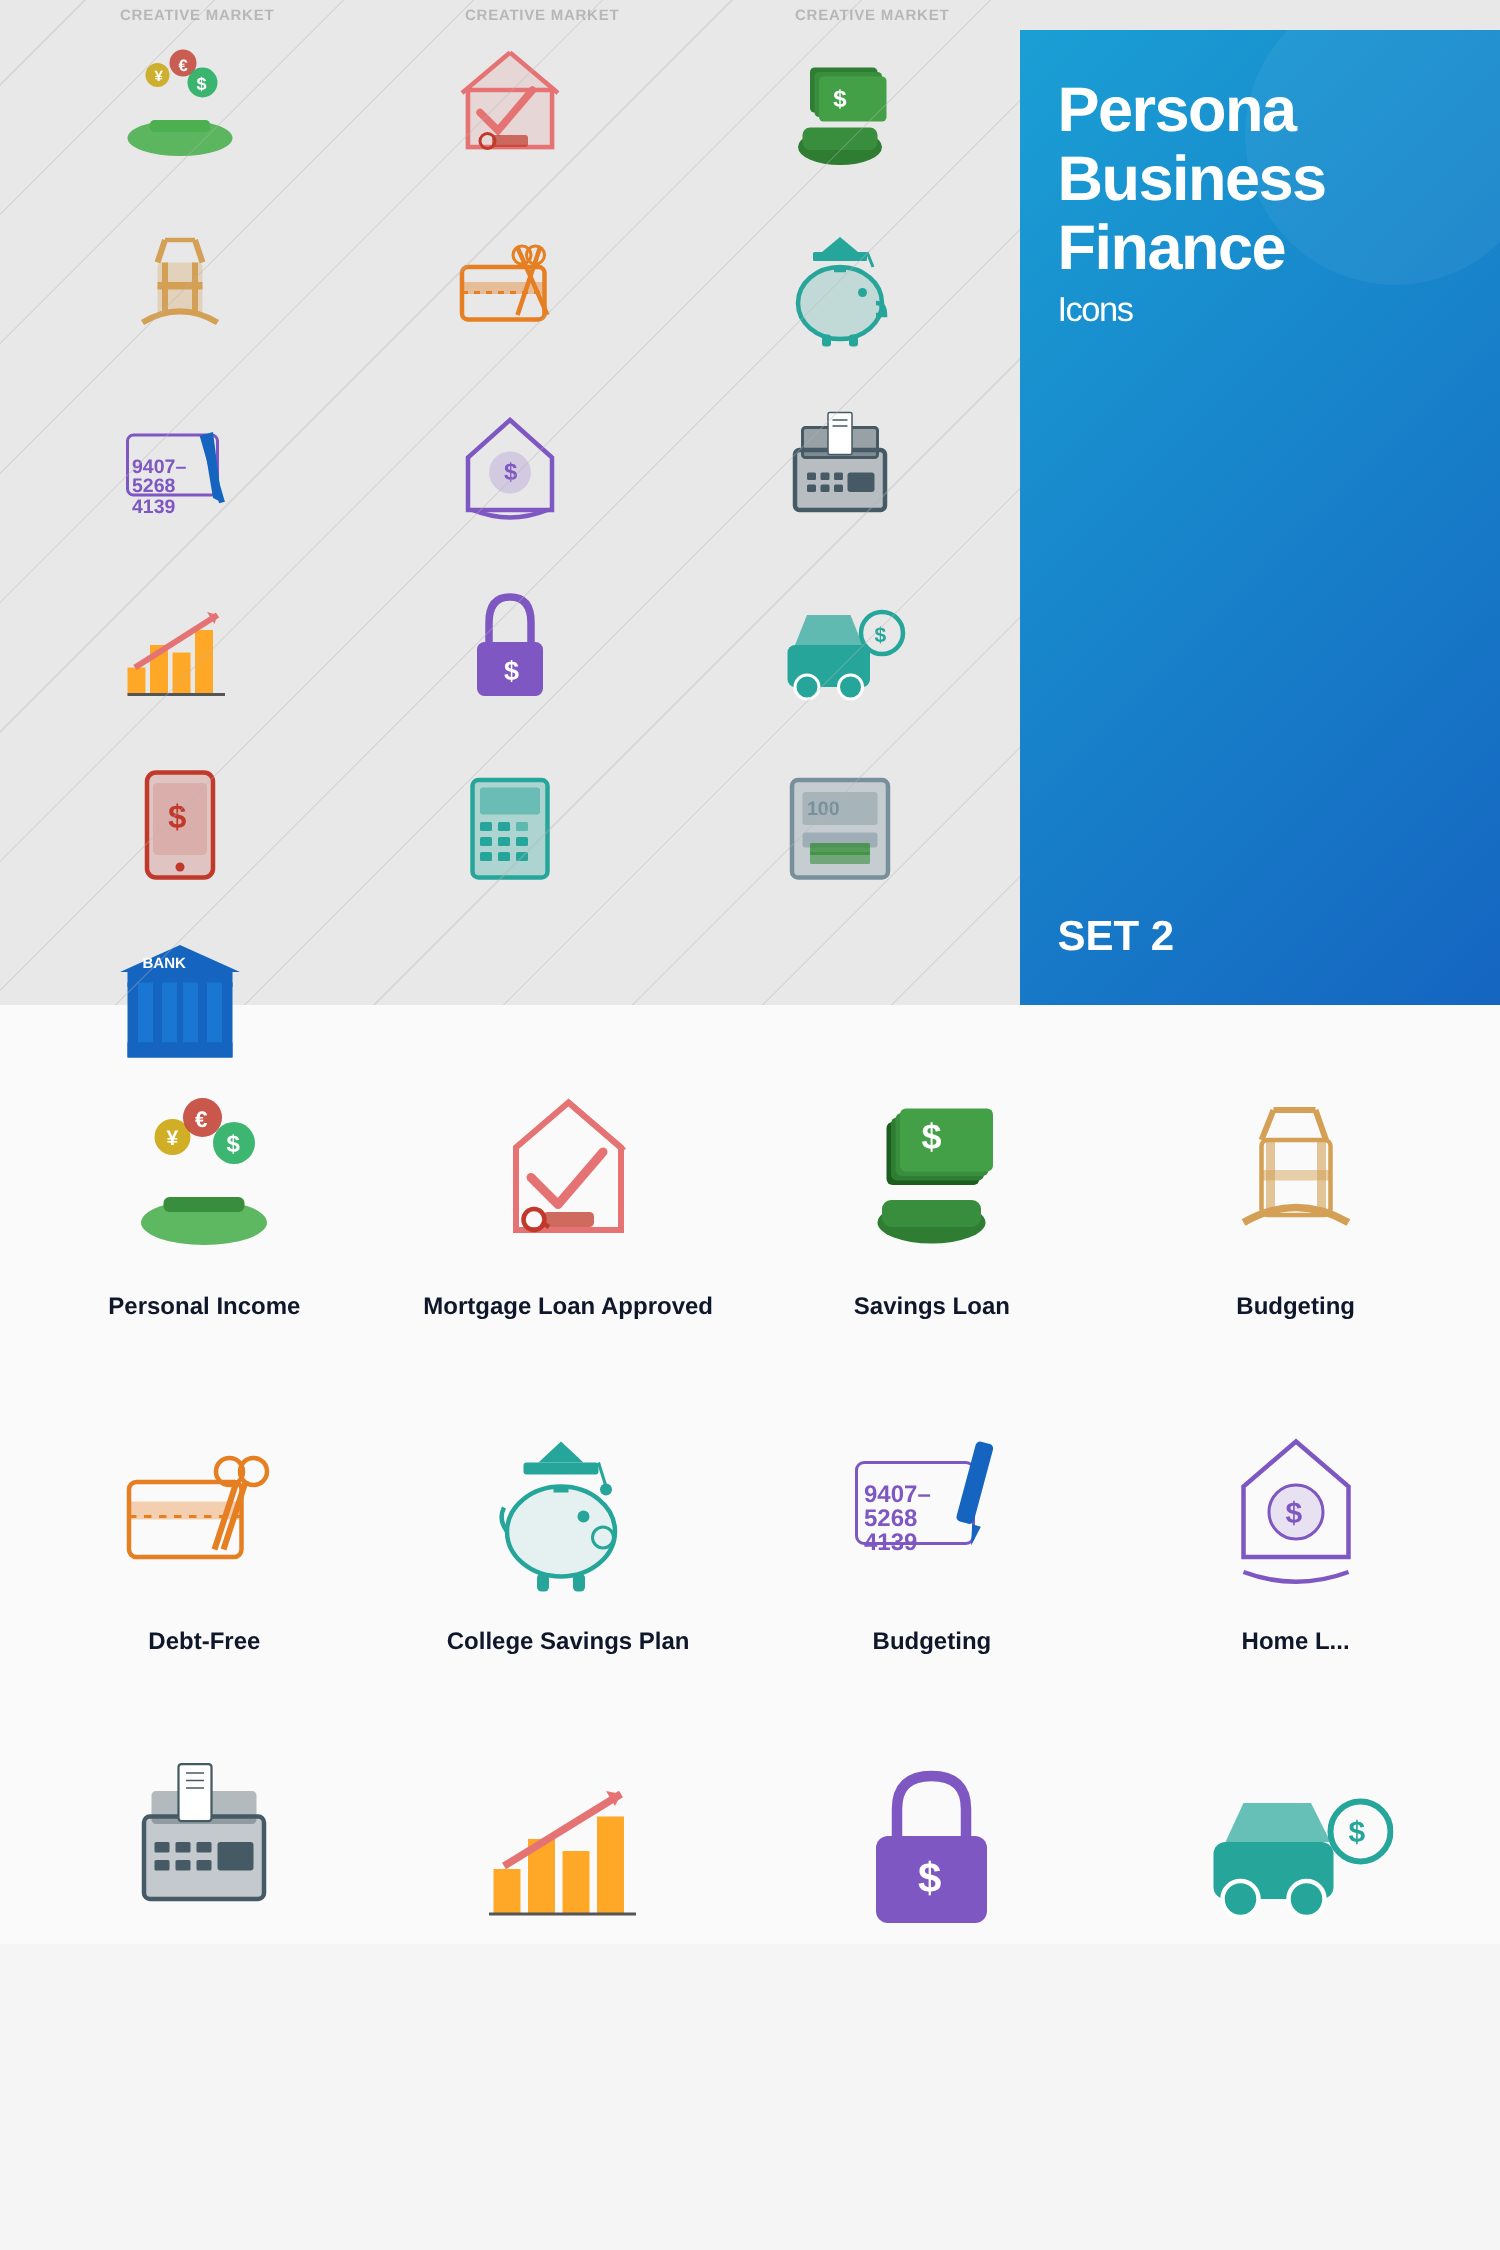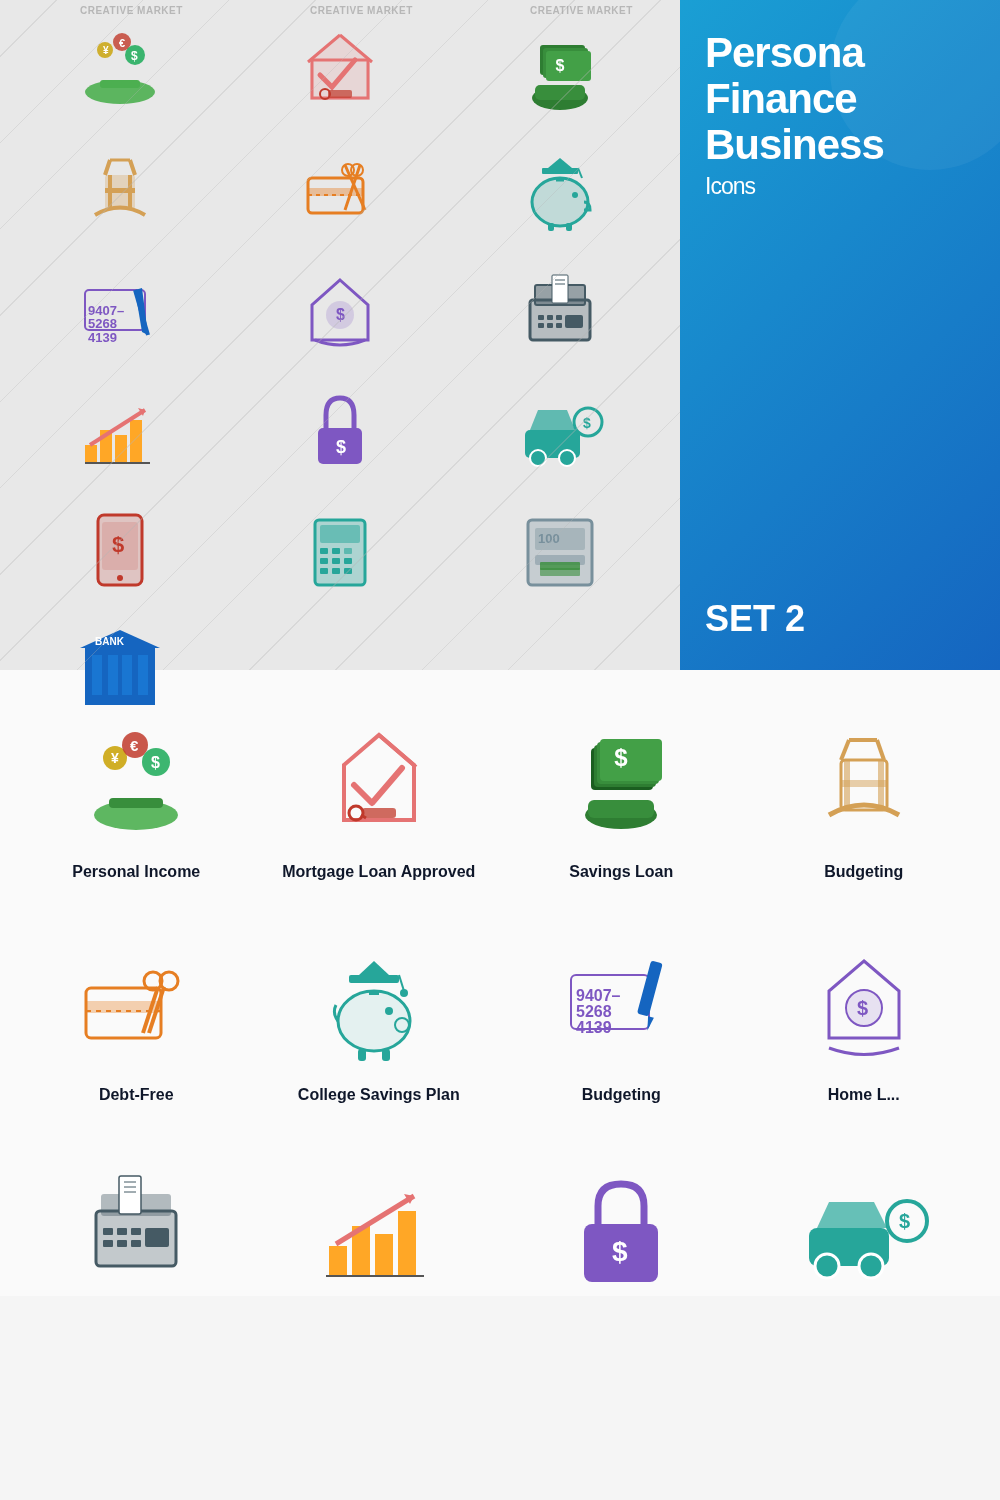--- a/index.html
+++ b/index.html
@@ -63,20 +63,21 @@
     .sidebar {
       width: 320px;
       background: linear-gradient(135deg, #1a9fd4 0%, #1565c0 100%);
       display: flex;
       flex-direction: column;
       justify-content: space-between;
       padding: 30px 25px;
       color: white;
       position: relative;
       overflow: hidden;
+      margin-top: 20px;
     }
 
     .sidebar::before {
       content: '';
       position: absolute;
       top: -30px;
       right: -30px;
       width: 200px;
       height: 200px;
       background: rgba(255,255,255,0.05);
@@ -90,21 +91,21 @@
       letter-spacing: -1px;
     }
 
     .sidebar-colored {
       font-size: 36px;
       font-weight: 300;
       line-height: 1.3;
     }
 
     .sidebar-set {
-      font-size: 36px;
+      font-size: 28px;
       font-weight: 700;
       margin-top: 20px;
     }
 
     
     .bottom-section {
       background: #fafafa;
       padding: 20px 0 0 0;
     }
 
@@ -387,22 +388,22 @@
 
         <text x="25" y="25" font-size="10" fill="white" font-weight="bold">BANK</text>
       </svg>
     </div>
 
   </div>
 
   <div class="sidebar">
     <div>
       <div class="sidebar-title">Persona</div>
+      <div class="sidebar-title">Business</div>
       <div class="sidebar-title">Finance</div>
-      <div class="sidebar-title">Business</div>
       <div class="sidebar-title" style="font-size:23px;font-weight:400;margin-top:5px;">Icons</div>
 
     </div>
     <div class="sidebar-set">SET 2</div>
   </div>
 </div>
 
 <div class="bottom-section">
 
   <div class="icon-row">

